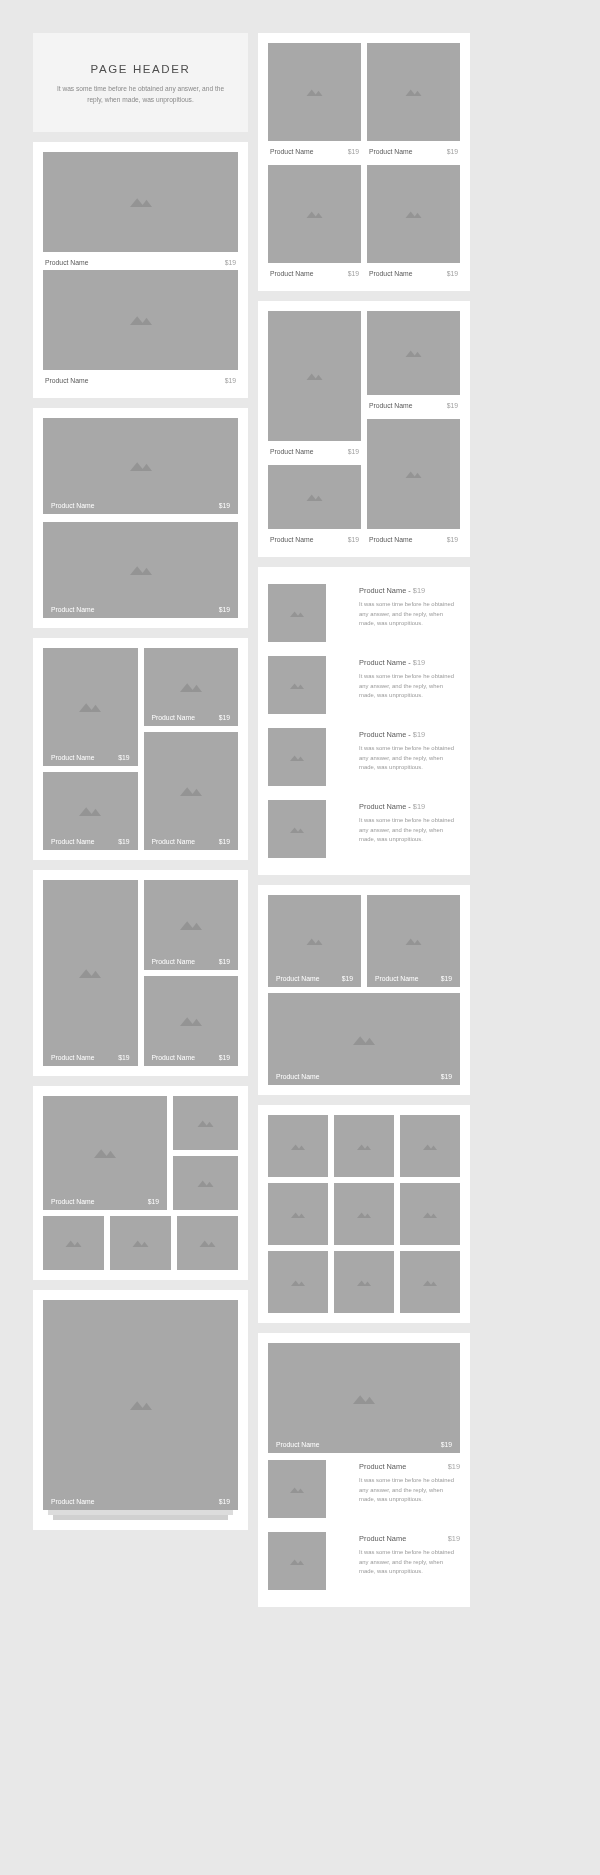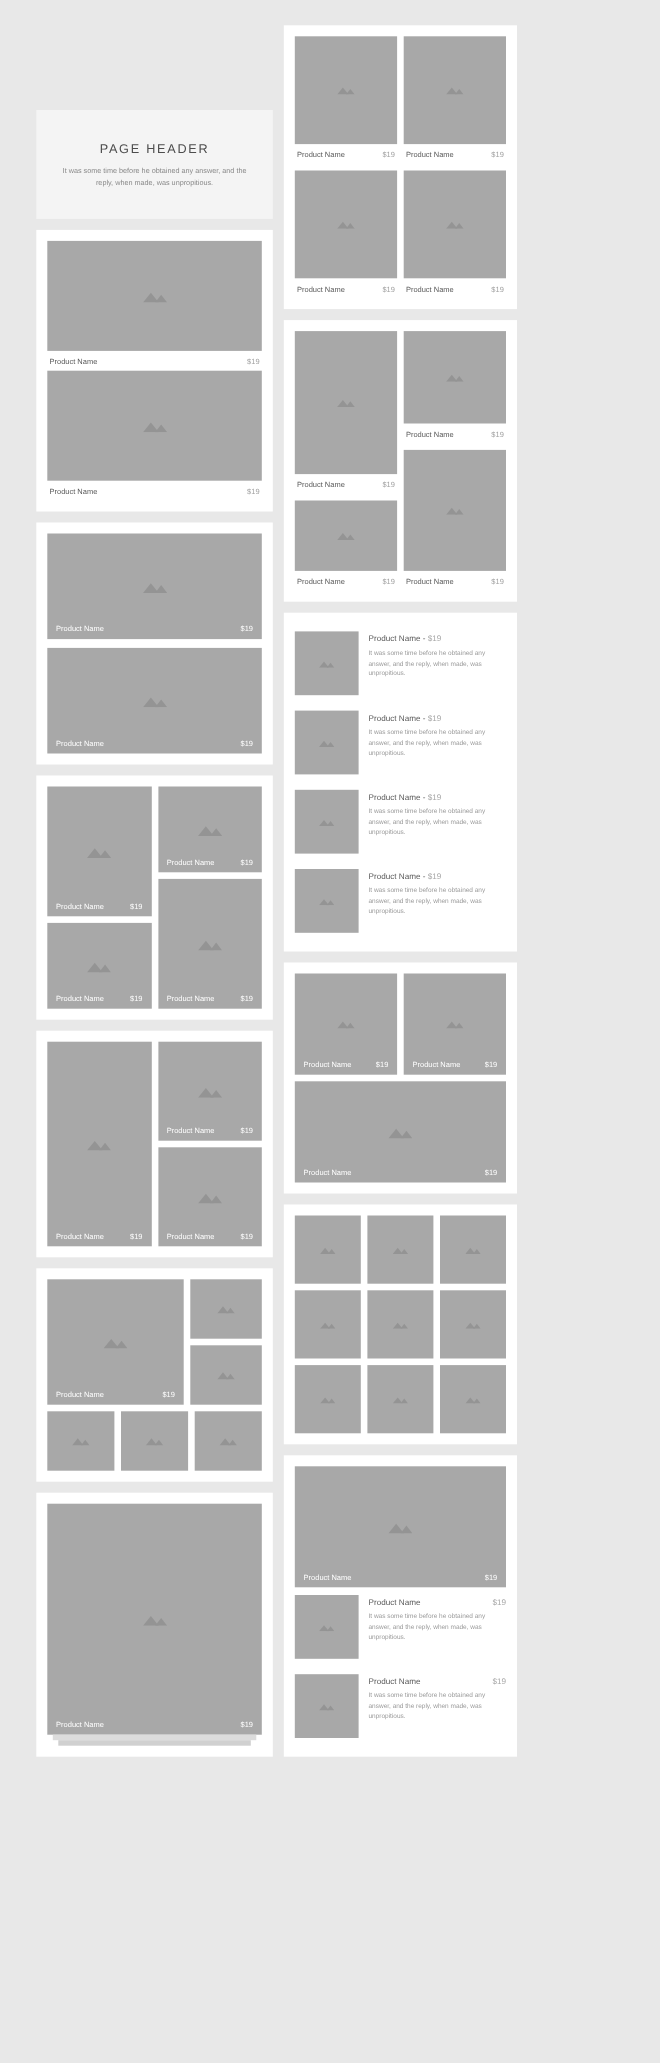--- a/index.html
+++ b/index.html
@@ -2,21 +2,21 @@
 <html><head>
 <meta charset="utf-8">
 <style>
   * { box-sizing: border-box; margin: 0; padding: 0; }
   html, body {
     width: 600px;
     height: 1875px;
     background: #e8e8e8;
     font-family: "Liberation Sans", sans-serif;
   }
-  .page { width: 600px; height: 1630px; padding: 33px 33px; display: flex; gap: 10px; align-items: flex-end; }
+  .page { width: 600px; height: 1630px; padding: 33px 33px; display: flex; gap: 10px; align-items: flex-start; }
   .col { display: flex; flex-direction: column; gap: 10px; }
   .col-left { width: 215px; }
   .col-right { width: 212px; }
 
   
   .panel { background: #fff; padding: 10px; }
 
   
   .page-header { background: #f4f4f4; padding: 30px 18px 26px; text-align: center; }
   .page-header h1 {
@@ -51,21 +51,21 @@
 
   
   .g2 { display: grid; grid-template-columns: 1fr 1fr; gap: 6px; }
   .g3 { display: grid; grid-template-columns: 1fr 1fr 1fr; gap: 6px; }
   .card { background: #fff; }
   .card .ph { width: 100%; }
 
   
   .media { display: flex; gap: 9px; padding: 7px 0; }
   .media .thumb { flex: 0 0 58px; height: 58px; }
-  .media .body { flex: 1 1 auto; padding-top: 2px; }
+  .media .body { flex: 1 1 auto; padding-top: 2px; margin-left: 24px; }
   .media h4 { font-size: 7.4px; font-weight: 400; color: #5a5a5a; margin-bottom: 5px; }
   .media h4 .price { color: #a6a6a6; }
   .media p { font-size: 5.9px; line-height: 1.62; color: #9a9a9a; }
 
   
   .row { display: flex; gap: 6px; }
   .stackcol { display: flex; flex-direction: column; gap: 6px; flex: 1 1 0; }
 
   
   .shadowstack { position: relative; padding-bottom: 10px; }

